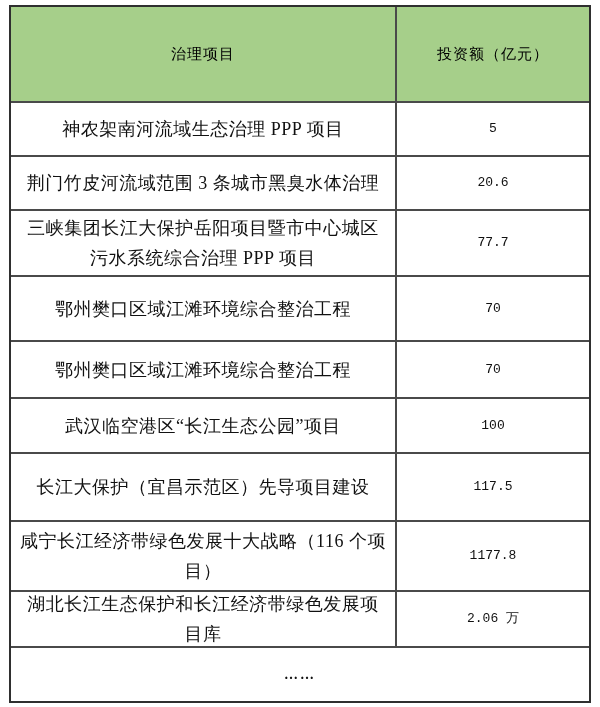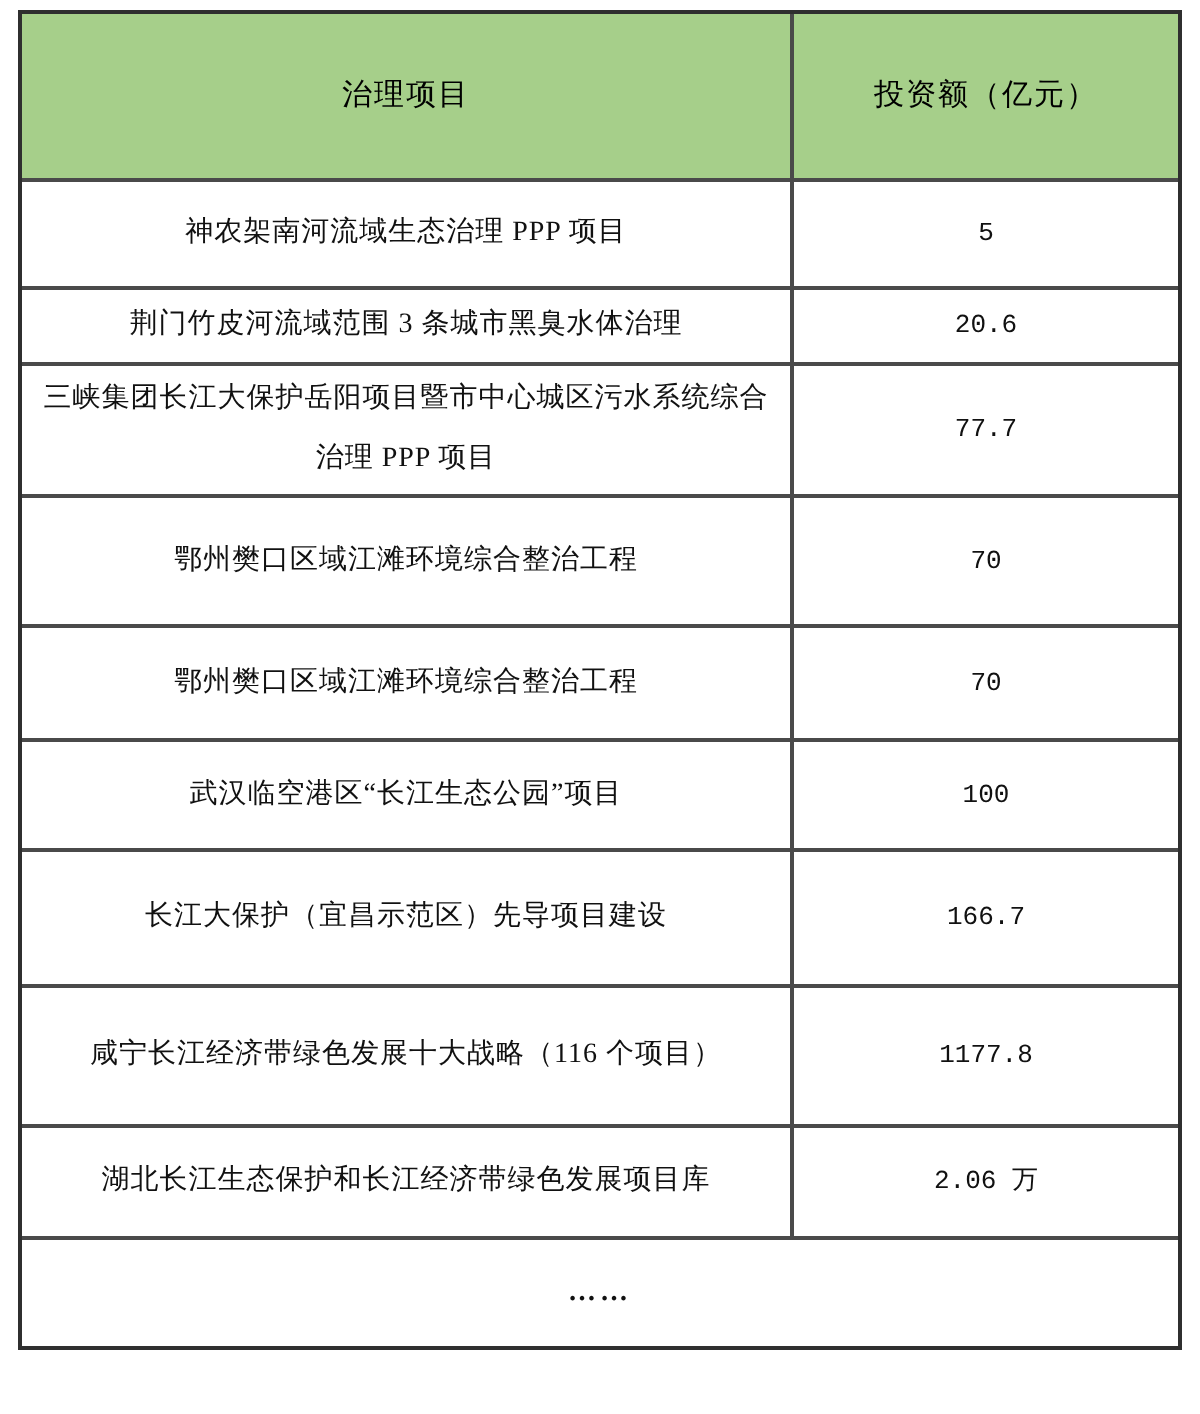--- a/index.html
+++ b/index.html
@@ -33,21 +33,21 @@
     border-top: 2px solid #4a4a4a;
   }
   .cell {
     display: flex;
     align-items: center;
     justify-content: center;
     text-align: center;
     box-sizing: border-box;
     padding: 2px 8px;
     line-height: 30px;
-    font-size: 14px;
+    font-size: 18px;
     letter-spacing: 0.5px;
   }
   .col-project {
     width: 386px;
     border-right: 2px solid #4a4a4a;
   }
   .col-amount {
     flex: 1;
     font-family: "Liberation Mono", "DejaVu Sans Mono", monospace;
     font-size: 13px;
@@ -72,31 +72,31 @@
     font-weight: bold;
     letter-spacing: 2px;
   }
 </style>
 </head>
 <body>
 
 <div class="page">
   <div class="invest-table">
 
-    <div class="row header-row" style="height:82px">
+    <div class="row header-row" style="height:94px">
       <div class="cell col-project">治理项目</div>
       <div class="cell col-amount">投资额（亿元）</div>
     </div>
 
     <div class="row" style="height:54px">
       <div class="cell col-project">神农架南河流域生态治理 PPP 项目</div>
       <div class="cell col-amount">5</div>
     </div>
 
-    <div class="row" style="height:38px">
+    <div class="row" style="height:54px">
       <div class="cell col-project">荆门竹皮河流域范围 3 条城市黑臭水体治理</div>
       <div class="cell col-amount">20.6</div>
     </div>
 
     <div class="row" style="height:66px">
       <div class="cell col-project">三峡集团长江大保护岳阳项目暨市中心城区污水系统综合治理 PPP 项目</div>
       <div class="cell col-amount">77.7</div>
     </div>
 
     <div class="row" style="height:65px">
@@ -109,21 +109,21 @@
       <div class="cell col-amount">70</div>
     </div>
 
     <div class="row" style="height:55px">
       <div class="cell col-project">武汉临空港区“长江生态公园”项目</div>
       <div class="cell col-amount">100</div>
     </div>
 
     <div class="row" style="height:68px">
       <div class="cell col-project">长江大保护（宜昌示范区）先导项目建设</div>
-      <div class="cell col-amount">166.7</div>
+      <div class="cell col-amount">117.5</div>
     </div>
 
 
     <div class="row" style="height:70px">
       <div class="cell col-project">咸宁长江经济带绿色发展十大战略（116 个项目）</div>
       <div class="cell col-amount">1177.8</div>
     </div>
 
     <div class="row" style="height:56px">
       <div class="cell col-project">湖北长江生态保护和长江经济带绿色发展项目库</div>

